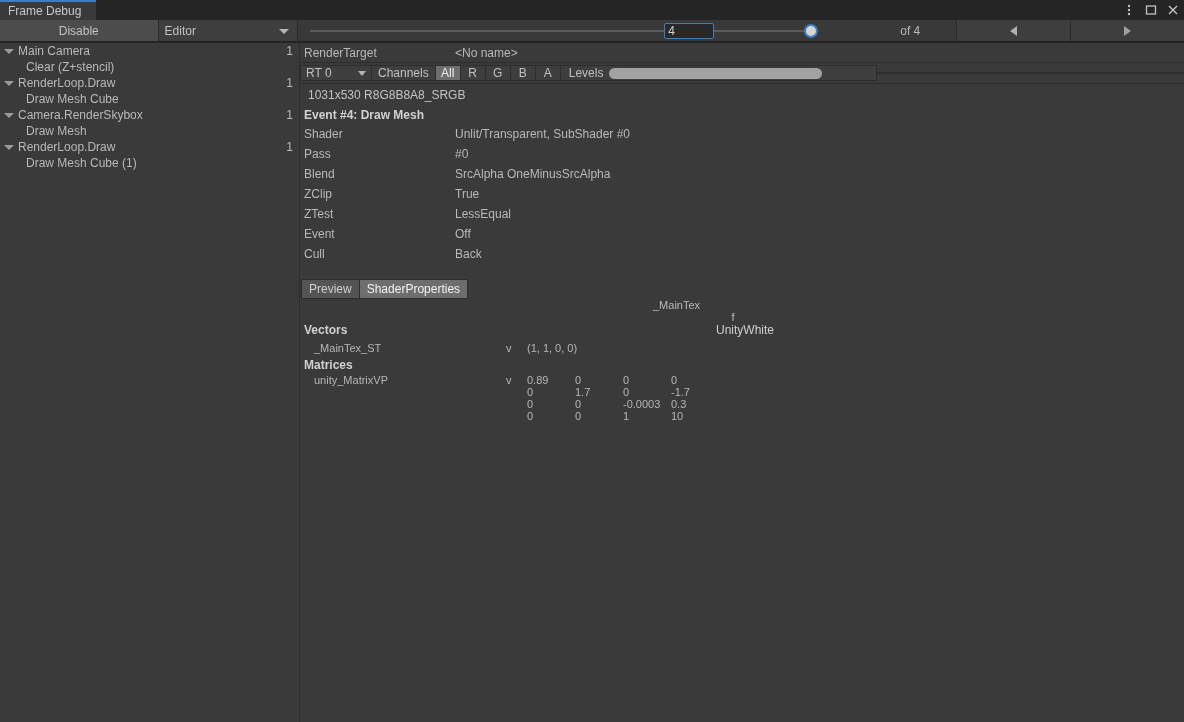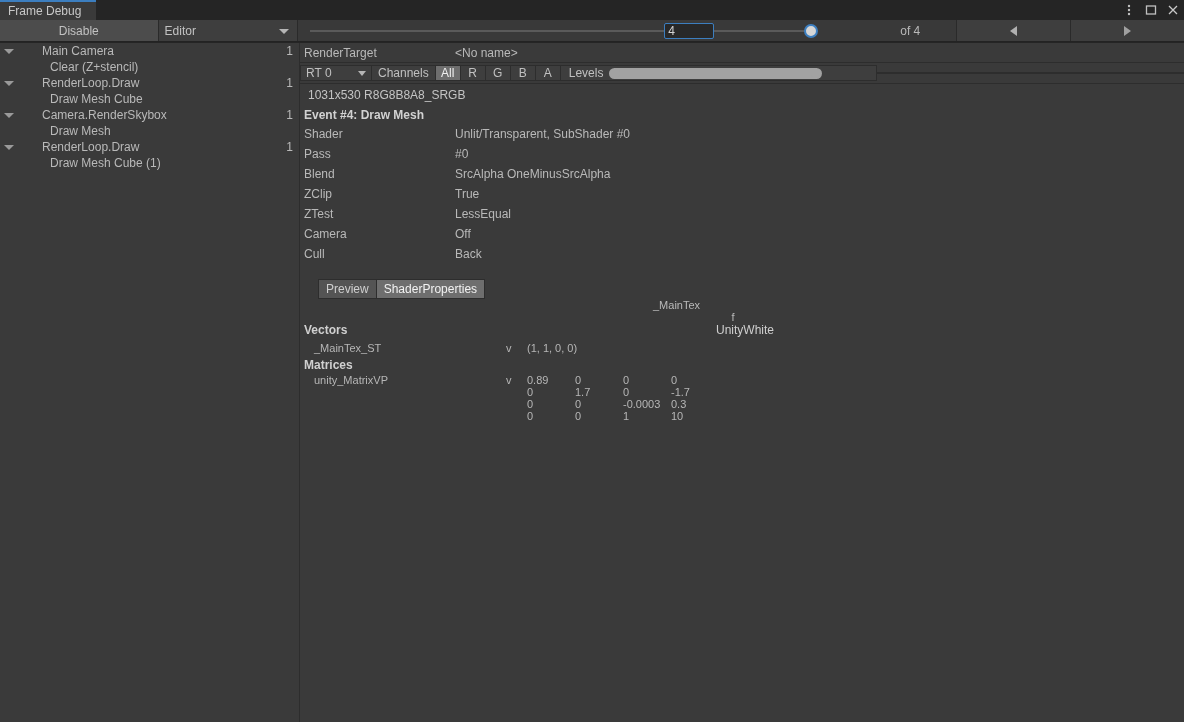--- a/index.html
+++ b/index.html
@@ -128,21 +128,20 @@
     position: absolute; left: 299px; top: 43px;
     width: 1px; height: 679px; background: #2d2d2d;
   }
 
   
   .row {
     position: relative; height: 16px;
     display: flex; align-items: center;
     font-size: 12px; color: #b9b9b9;
     padding-left: 4px;
-    gap: 24px;
   }
   .row .foldout {
     width: 0; height: 0; margin-right: 4px;
     border-left: 5px solid transparent;
     border-right: 5px solid transparent;
     border-top: 5px solid #9a9a9a;
     flex: 0 0 auto;
   }
   .row .spacer { width: 22px; flex: 0 0 auto; }
   .row .rlabel { white-space: nowrap; }
@@ -230,21 +229,21 @@
   }
   .kv {
     height: 20px; display: flex; align-items: center;
     font-size: 12px; color: #b9b9b9;
   }
   .kv .k { width: 155px; padding-left: 4px; }
   .kv .v { color: #b9b9b9; }
 
   
   .modetabs {
-    margin-top: 15px; margin-left: 18px;
+    margin-top: 15px; margin-left: 1px;
     display: flex; align-items: stretch; height: 20px;
   }
   .mtab {
     display: flex; align-items: center; padding: 0 7px;
     background: #545454;
     border: 1px solid #2d2d2d;
     font-size: 12px; color: #cfcfcf;
   }
   .mtab + .mtab { border-left: none; }
   .mtab.active { background: #6e6e6e; color: #f2f2f2; }
@@ -421,21 +420,21 @@
         </div>
         <div class="kv">
           <span class="k">ZClip</span>
           <span class="v">True</span>
         </div>
         <div class="kv">
           <span class="k">ZTest</span>
           <span class="v">LessEqual</span>
         </div>
         <div class="kv">
-          <span class="k">Camera</span>
+          <span class="k">Event</span>
           <span class="v">Off</span>
         </div>
         <div class="kv">
           <span class="k">Cull</span>
           <span class="v">Back</span>
         </div>
       </div>
 
     <div class="modetabs" id="mode-tabs">
         <div class="mtab">Preview</div>

